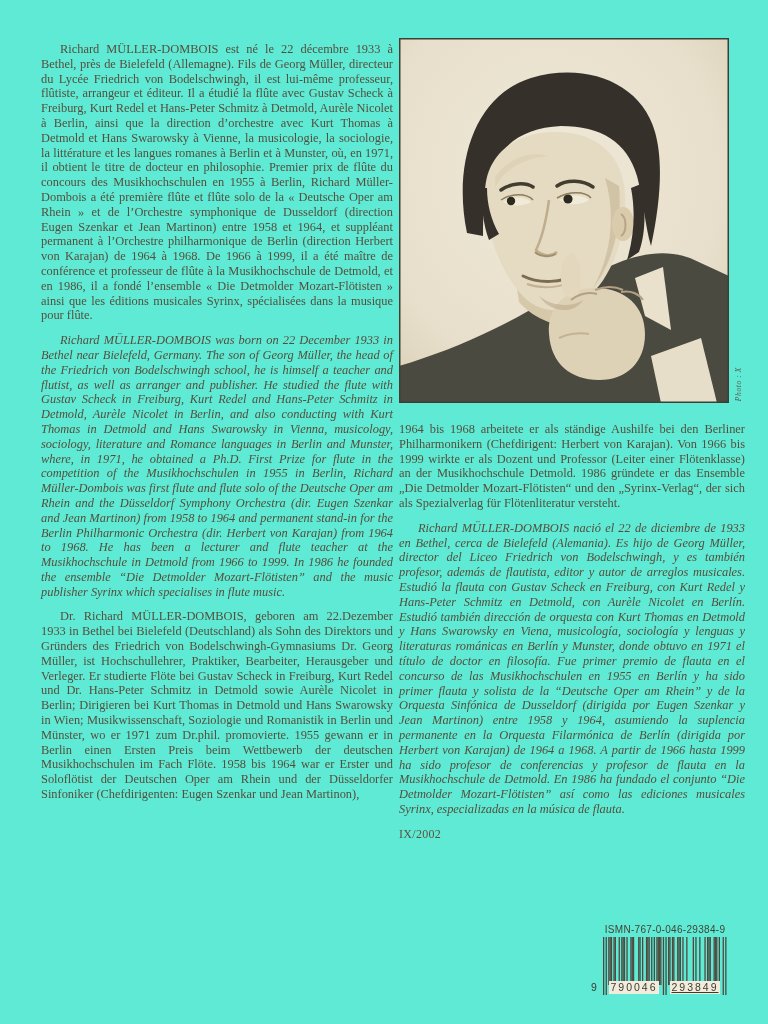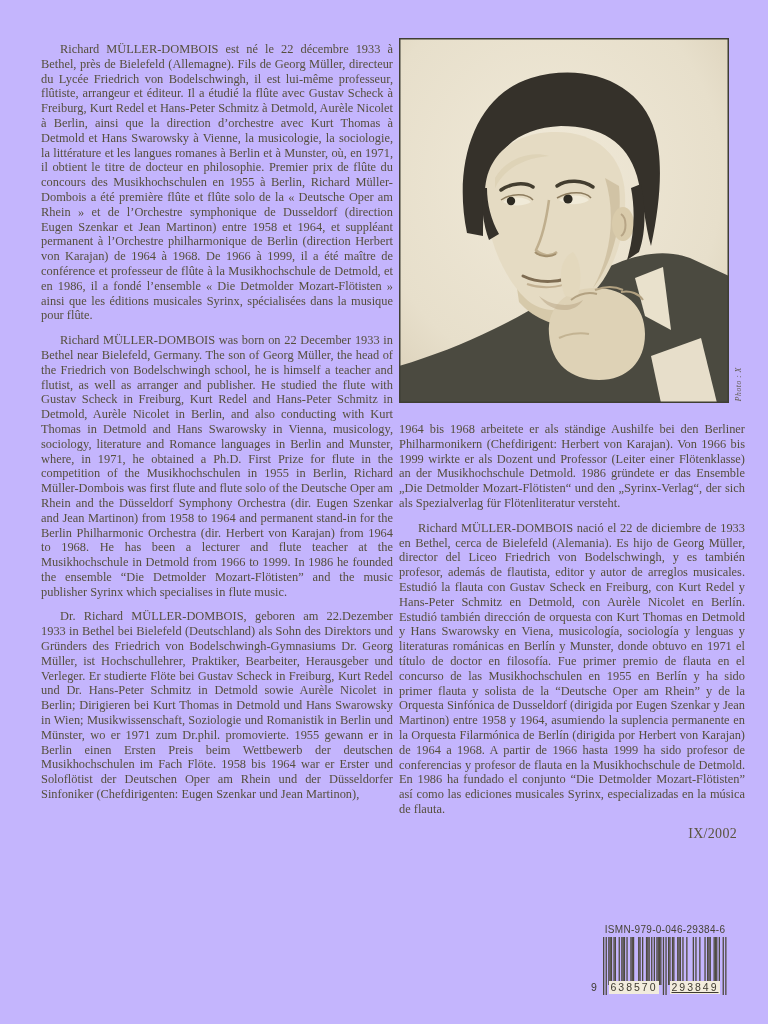--- a/index.html
+++ b/index.html
@@ -3,38 +3,38 @@
 <meta charset="utf-8">
 <style>
   html,body{margin:0;padding:0;}
   body{
     width:768px;height:1024px;
     background:#f2ecdd;
     font-family:"Liberation Serif", serif;
     color:#554f3d;
     overflow:hidden;
   }
-  .page{position:relative;width:768px;height:1024px;background:#c4b5fd;}
+  .page{position:relative;width:768px;height:1024px;background:#5eead4;}
   .col{position:absolute;font-size:12.4px;line-height:14.8px;text-align:justify;}
   .col-left{left:41px;top:42px;width:352px;}
   .col-right{left:399px;top:38px;width:346px;}
   .para{margin:0 0 10px 0;text-indent:19px;}
   .para.cont{text-indent:0;}
-  .para.ital{}
+  .para.ital{font-style:italic;}
   .photo-wrap{position:relative;width:330px;height:365px;margin-bottom:19px;}
   .photo-wrap svg{display:block;width:330px;height:365px;}
   .photo-credit{
     position:absolute;right:-14px;bottom:2px;
     writing-mode:vertical-rl;transform:rotate(180deg);
     font:italic 7.5px "Liberation Serif", serif;
     color:#5c5647;letter-spacing:0.6px;white-space:nowrap;
   }
   .edition-mark{
-    text-align:right;padding-right:8px;margin-top:2px;
-    font-size:14px;font-style:normal;color:#5a543f;letter-spacing:0.3px;
+    text-align:left;padding-right:8px;margin-top:2px;
+    font-size:12px;font-style:normal;color:#5a543f;letter-spacing:0.3px;
   }
   .barcode-block{position:absolute;left:590px;top:924px;width:150px;}
   .ismn{
     text-align:center;
     font:10px "Liberation Sans", sans-serif;
     color:#474337;letter-spacing:0.3px;margin-bottom:2px;white-space:nowrap;
   }
   .bars-wrap{position:relative;height:60px;}
   .bars-wrap svg{position:absolute;left:13px;top:0;display:block;}
   .bc-num{
@@ -118,21 +118,21 @@
       </svg>
       <div class="photo-credit">Photo : X</div>
     </div>
 
     <p class="para cont">1964 bis 1968 arbeitete er als ständige Aushilfe bei den Berliner Philharmonikern (Chefdirigent: Herbert von Karajan). Von 1966 bis 1999 wirkte er als Dozent und Professor (Leiter einer Flötenklasse) an der Musikhochschule Detmold. 1986 gründete er das Ensemble „Die Detmolder Mozart-Flötisten“ und den „Syrinx-Verlag“, der sich als Spezialverlag für Flötenliteratur versteht.</p>
     <p class="para ital">Richard MÜLLER-DOMBOIS nació el 22 de diciembre de 1933 en Bethel, cerca de Bielefeld (Alemania). Es hijo de Georg Müller, director del Liceo Friedrich von Bodelschwingh, y es también profesor, además de flautista, editor y autor de arreglos musicales. Estudió la flauta con Gustav Scheck en Freiburg, con Kurt Redel y Hans-Peter Schmitz en Detmold, con Aurèle Nicolet en Berlín. Estudió también dirección de orquesta con Kurt Thomas en Detmold y Hans Swarowsky en Viena, musicología, sociología y lenguas y literaturas románicas en Berlín y Munster, donde obtuvo en 1971 el título de doctor en filosofía. Fue primer premio de flauta en el concurso de las Musikhochschulen en 1955 en Berlín y ha sido primer flauta y solista de la “Deutsche Oper am Rhein” y de la Orquesta Sinfónica de Dusseldorf (dirigida por Eugen Szenkar y Jean Martinon) entre 1958 y 1964, asumiendo la suplencia permanente en la Orquesta Filarmónica de Berlín (dirigida por Herbert von Karajan) de 1964 a 1968. A partir de 1966 hasta 1999 ha sido profesor de conferencias y profesor de flauta en la Musikhochschule de Detmold. En 1986 ha fundado el conjunto “Die Detmolder Mozart-Flötisten” así como las ediciones musicales Syrinx, especializadas en la música de flauta.</p>
     <div class="edition-mark">IX/2002</div>
   </div>
 
   <div class="barcode-block">
-    <div class="ismn">ISMN-979-0-046-29384-6</div>
+    <div class="ismn">ISMN-767-0-046-29384-9</div>
     <div class="bars-wrap">
       <svg id="barcode-svg" width="124" height="60" viewBox="0 0 124 60">
           <rect x="0" y="0" width="1.3" height="58" fill="#4e4a40"></rect>
           <rect x="2.6" y="0" width="1.3" height="58" fill="#4e4a40"></rect>
           <rect x="5.2" y="0" width="1.3" height="48" fill="#4e4a40"></rect>
           <rect x="6.5" y="0" width="1.3" height="48" fill="#4e4a40"></rect>
           <rect x="7.8" y="0" width="1.3" height="48" fill="#4e4a40"></rect>
           <rect x="10.4" y="0" width="1.3" height="48" fill="#4e4a40"></rect>
           <rect x="11.700000000000001" y="0" width="1.3" height="48" fill="#4e4a40"></rect>
           <rect x="15.600000000000003" y="0" width="1.3" height="48" fill="#4e4a40"></rect>
@@ -174,18 +174,18 @@
           <rect x="105.29999999999986" y="0" width="1.3" height="48" fill="#4e4a40"></rect>
           <rect x="106.59999999999985" y="0" width="1.3" height="48" fill="#4e4a40"></rect>
           <rect x="110.49999999999984" y="0" width="1.3" height="48" fill="#4e4a40"></rect>
           <rect x="111.79999999999984" y="0" width="1.3" height="48" fill="#4e4a40"></rect>
           <rect x="113.09999999999984" y="0" width="1.3" height="48" fill="#4e4a40"></rect>
           <rect x="115.69999999999983" y="0" width="1.3" height="48" fill="#4e4a40"></rect>
           <rect x="119.59999999999982" y="0" width="1.3" height="58" fill="#4e4a40"></rect>
           <rect x="122.19999999999982" y="0" width="1.3" height="58" fill="#4e4a40"></rect>
         </svg>
       <span class="bc-num bc-prefix">9</span>
-      <span class="bc-num bc-left">638570</span>
+      <span class="bc-num bc-left">790046</span>
       <span class="bc-num bc-right">293849</span>
     </div>
   </div>
 
 </div>
 
 </body></html>

